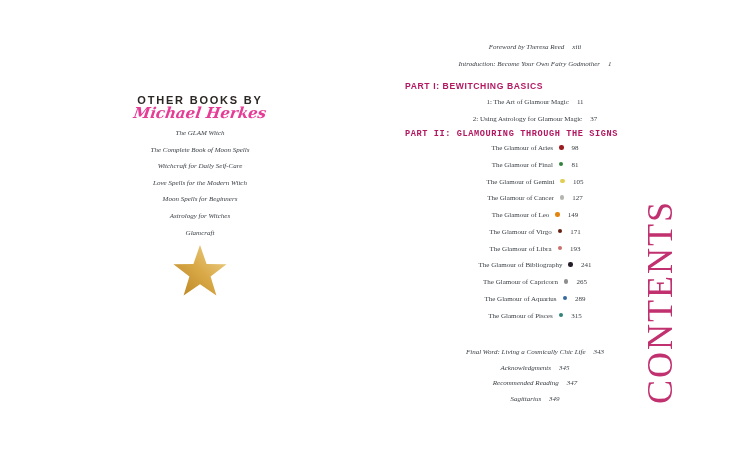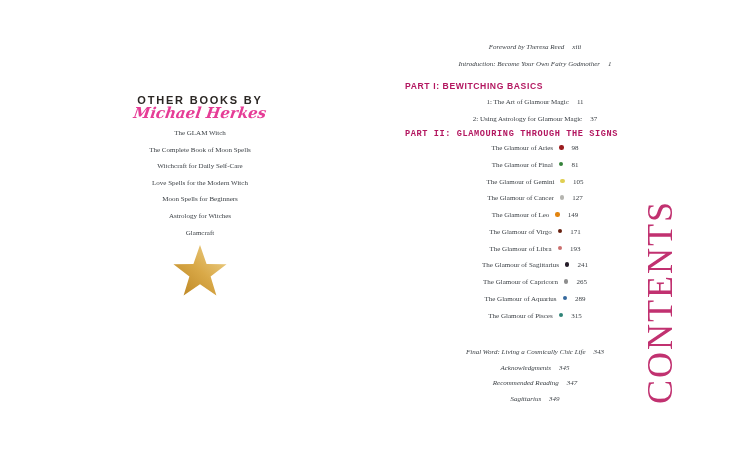--- a/index.html
+++ b/index.html
@@ -13,21 +13,21 @@
     position:absolute; top:94px; left:55px; width:290px; text-align:center;
     font-family:"Liberation Sans", sans-serif; font-weight:700;
     font-size:11px; letter-spacing:1.8px; color:#2b2724;
   }
   .author-script {
     position:absolute; top:104px; left:55px; width:290px; text-align:center;
     font-family:"DejaVu Serif", serif; font-style:italic; font-weight:700;
     font-size:15px; color:#e63c96; transform:skewX(-8deg);
   }
   .books { position:absolute; top:125px; left:55px; width:290px; text-align:center; }
-  .books .book-row { line-height:16.6px; font-size:7px; color:#3c4146;text-align:center; }
+  .books .book-row { line-height:16.6px; font-style:italic; font-size:7px; color:#3c4146;text-align:center; }
 
   .star-wrap { position:absolute; left:170px; top:244px; width:60px; height:53px; }
   .star-wrap svg { display:block; width:100%; height:100%; }
 
   .dedication { position:absolute; top:305px; left:40px; width:320px; text-align:center; }
   .dedication .ded-row { line-height:12.2px; font-size:7.5px; color:#3c4146; }
 
   
   .rcol { position:absolute; left:405px; width:260px; text-align:center; }
   .front-matter { top:39px; }
@@ -151,21 +151,21 @@
       <div class="toc-row">
         <span class="toc-label">The Glamour of Virgo</span><span class="dot" style="background-color: rgb(103, 32, 15);"></span><span class="toc-page">171</span>
       </div>
 
       <div class="toc-row">
         <span class="toc-label">The Glamour of Libra</span><span class="dot" style="background-color: rgb(203, 111, 110);"></span><span class="toc-page">193</span>
       </div>
 
 
       <div class="toc-row">
-        <span class="toc-label">The Glamour of Sagittarius</span><span class="dot" style="background-color: rgb(37, 28, 40);"></span><span class="toc-page">241</span>
+        <span class="toc-label">The Glamour of Bibliography</span><span class="dot" style="background-color: rgb(37, 28, 40);"></span><span class="toc-page">241</span>
       </div>
 
       <div class="toc-row">
         <span class="toc-label">The Glamour of Capricorn</span><span class="dot" style="background-color: rgb(142, 142, 142);"></span><span class="toc-page">265</span>
       </div>
 
       <div class="toc-row">
         <span class="toc-label">The Glamour of Aquarius</span><span class="dot" style="background-color: rgb(54, 105, 158);"></span><span class="toc-page">289</span>
       </div>
 

